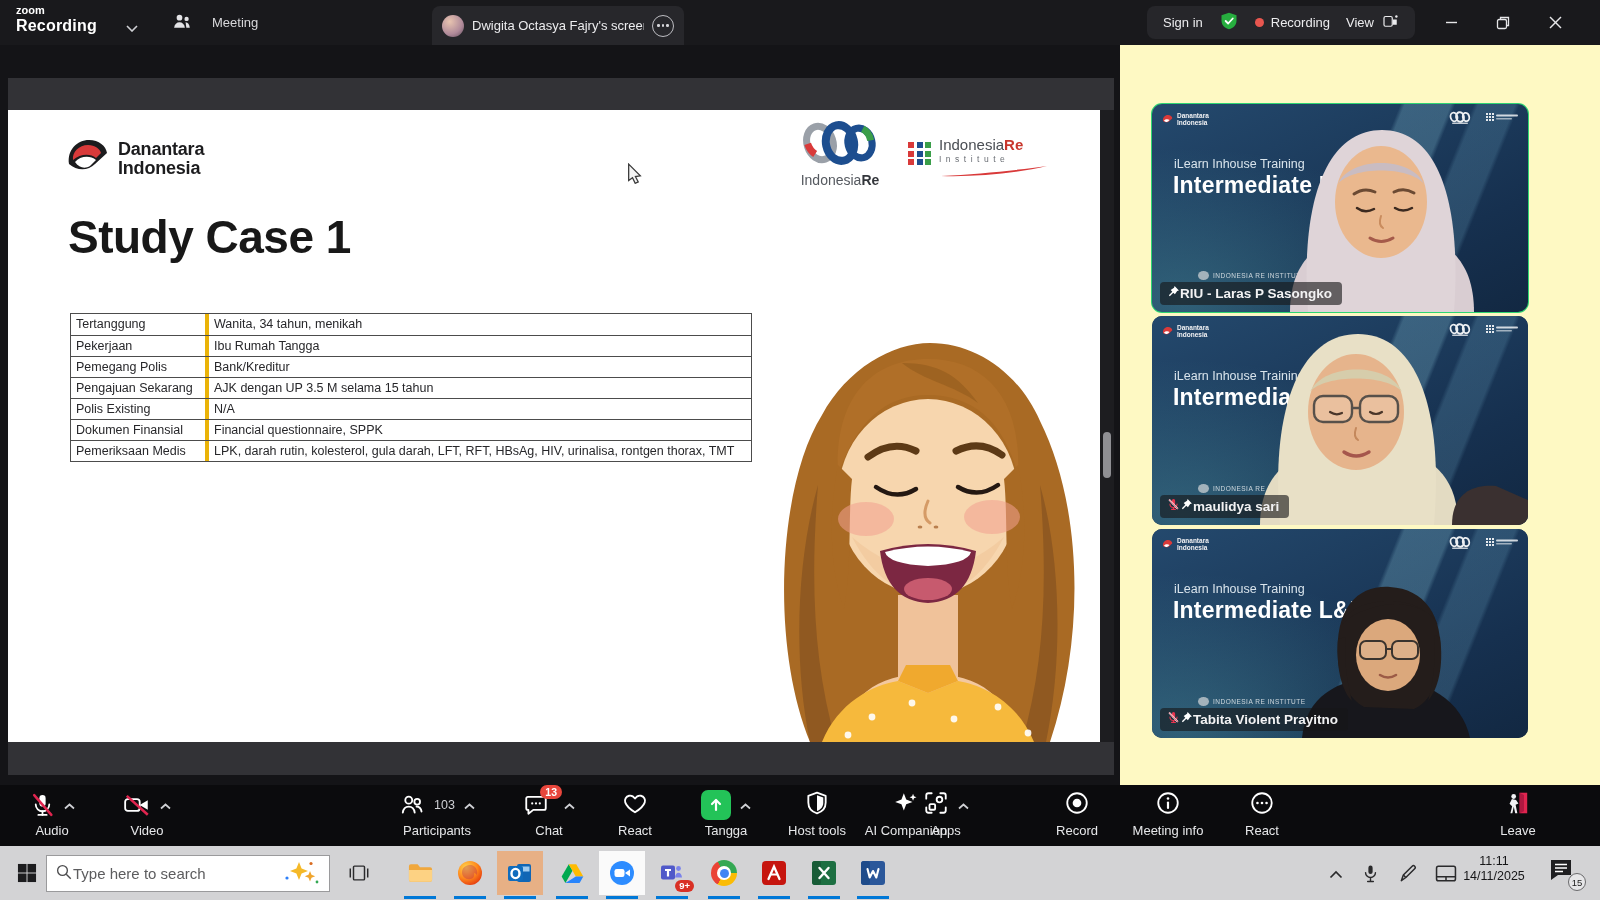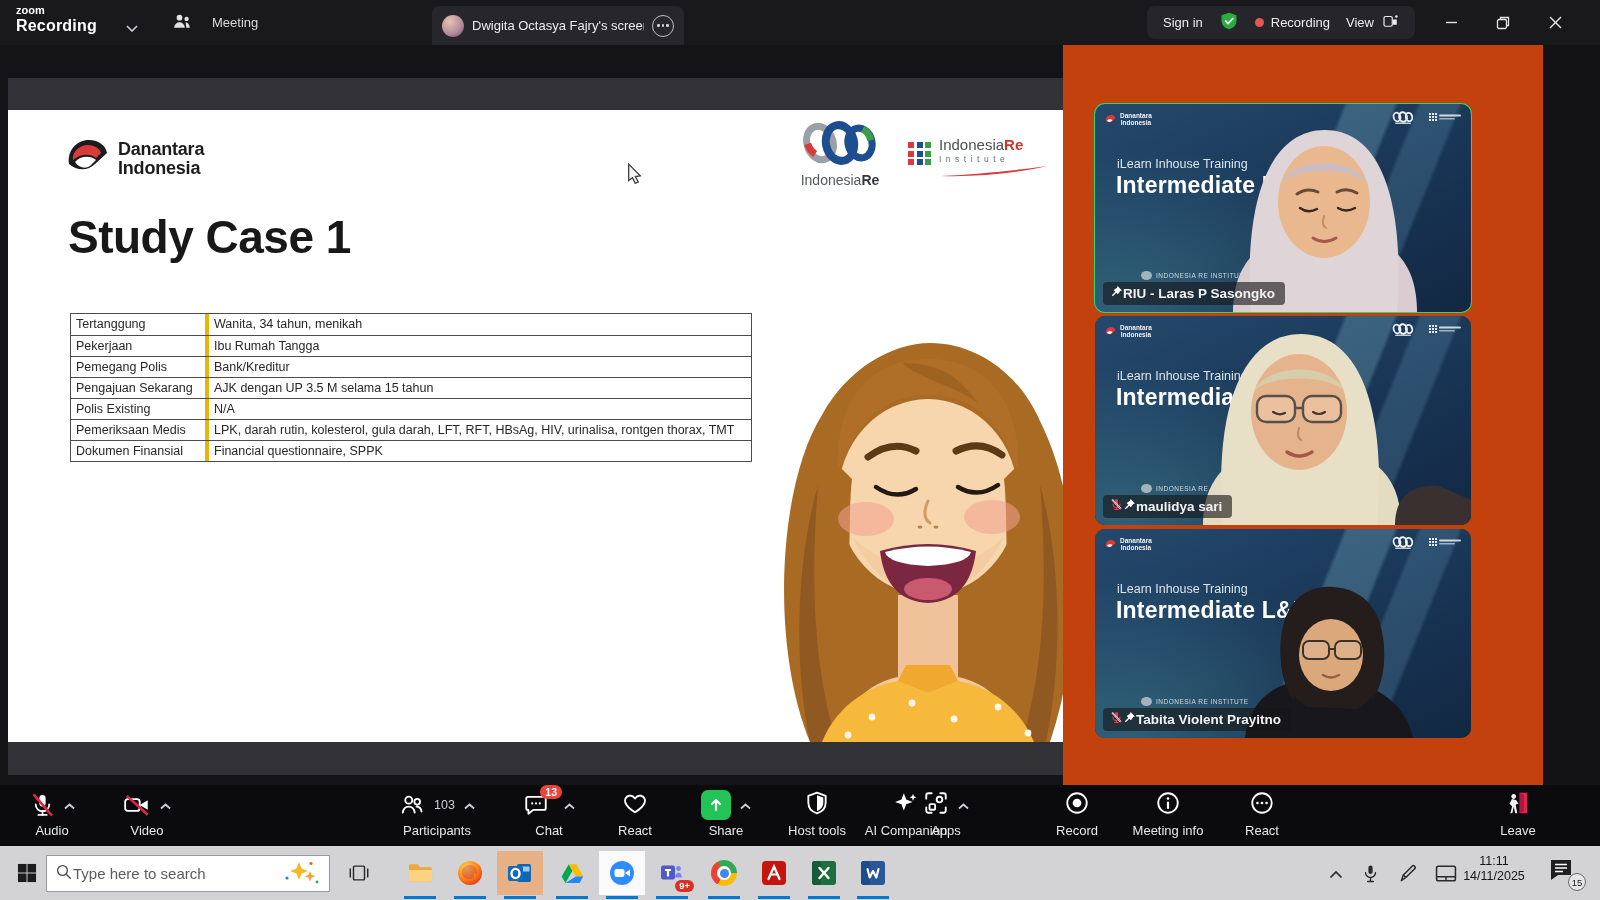--- a/index.html
+++ b/index.html
@@ -50,21 +50,21 @@
   .trow { display:flex; border-top:1px solid #4c4c4c; height:21px; }
   .trow:first-child { border-top:none; }
   .tcell { font-size:12.5px; color:#27272a; line-height:20px; padding-left:5px; white-space:nowrap; overflow:hidden; }
   .tlabel { width:138px; border-right:4px solid #eab308; flex:none; }
   .tvalue { flex:1; }
 
   .illus { position:absolute; left:744px; top:195px; }
   #cursor { position:absolute; left:627px; top:118px; z-index:5; }
 
   
-  #sidebar { position:absolute; left:1063px; top:45px; width:480px; height:740px; background:#c2410c;text-align:center; }
+  #sidebar { position:absolute; left:1120px; top:45px; width:480px; height:740px; background:#fef9c3; }
   .tile { position:absolute; left:32px; width:376px; border-radius:10px; overflow:hidden; background:#152c4a; }
   .tile.active { outline:2.5px solid #2ed573; outline-offset:-1px; }
   .vbg { position:absolute; inset:0;
     background:
       linear-gradient(112deg, rgba(255,255,255,0) 54%, rgba(121,176,196,.32) 55% 65%, rgba(255,255,255,0) 66%),
       linear-gradient(112deg, rgba(255,255,255,0) 70%, rgba(96,148,176,.28) 71% 79%, rgba(255,255,255,0) 80%),
       radial-gradient(ellipse at 8% 95%, rgba(86,166,176,.38), rgba(0,0,0,0) 55%),
       linear-gradient(155deg, #24496d, #16304f 70%, #122842);
   }
   .vbg-brand { position:absolute; left:10px; top:8px; display:flex; gap:4px; align-items:center; }
@@ -252,26 +252,26 @@
           </div>
         <div class="trow">
             <div class="tcell tlabel">Pengajuan Sekarang</div>
             <div class="tcell tvalue">AJK dengan UP 3.5 M selama 15 tahun</div>
           </div>
         <div class="trow">
             <div class="tcell tlabel">Polis Existing</div>
             <div class="tcell tvalue">N/A</div>
           </div>
         <div class="trow">
+            <div class="tcell tlabel">Dokumen Finansial</div>
+            <div class="tcell tvalue">Financial questionnaire, SPPK</div>
+          </div>
+        <div class="trow">
             <div class="tcell tlabel">Pemeriksaan Medis</div>
             <div class="tcell tvalue">LPK, darah rutin, kolesterol, gula darah, LFT, RFT, HBsAg, HIV, urinalisa, rontgen thorax, TMT</div>
-          </div>
-        <div class="trow">
-            <div class="tcell tlabel">Dokumen Finansial</div>
-            <div class="tcell tvalue">Financial questionnaire, SPPK</div>
           </div>
       </div>
 
       <svg class="illus" width="352" height="437" viewBox="0 0 352 437">
         <path d="M58 437 C18 340 26 180 70 110 C95 64 140 38 178 38 C222 38 266 66 288 116 C330 200 334 330 298 437 Z" fill="#a96a24"></path>
         <path d="M58 437 C40 350 46 250 66 180 C58 280 62 360 84 437 Z" fill="#8a5520" opacity=".8"></path>
         <path d="M294 437 C312 350 308 250 288 180 C296 280 292 360 270 437 Z" fill="#8a5520" opacity=".8"></path>
         <rect x="146" y="290" width="60" height="84" fill="#f0c29a"></rect>
         <path d="M86 437 C96 392 122 370 176 368 C230 370 256 392 266 437 Z" fill="#f3c89f"></path>
         <path d="M70 437 C86 398 120 380 146 376 L176 388 L206 376 C232 380 266 398 282 437 Z" fill="#f6b93c"></path>
@@ -599,21 +599,21 @@
         <span class="share-sq">
           <svg width="16" height="16" viewBox="0 0 16 16" fill="none" stroke="#fff" stroke-width="2.2" stroke-linecap="round" stroke-linejoin="round">
               <path d="M8 13V3.5"></path>
               <polyline points="4,7 8,3 12,7"></polyline>
             </svg>
         </span>
         <span><svg width="11" height="7" viewBox="0 0 11 7">
               <polyline points="1,5.5 5.5,1.5 10,5.5" fill="none" stroke="#cfd0d4" stroke-width="1.7"></polyline>
             </svg></span>
       </div>
-      <div class="tb-label">Share</div>
+      <div class="tb-label">Tangga</div>
     </div>
 
     <div class="tb-item" style="left:772px">
       <div class="tb-iconrow">
         <span>
           <svg width="26" height="26" viewBox="0 0 24 24">
               <path d="M12 2.5l8 3v6c0 5-3.4 8.6-8 10-4.6-1.4-8-5-8-10v-6z" fill="none" stroke="#fff" stroke-width="1.7" stroke-linejoin="round"></path>
               <path d="M12 4.8l5.8 2.2v4.7c0 3.7-2.4 6.4-5.8 7.6z" fill="#fff"></path>
             </svg>
         </span>

